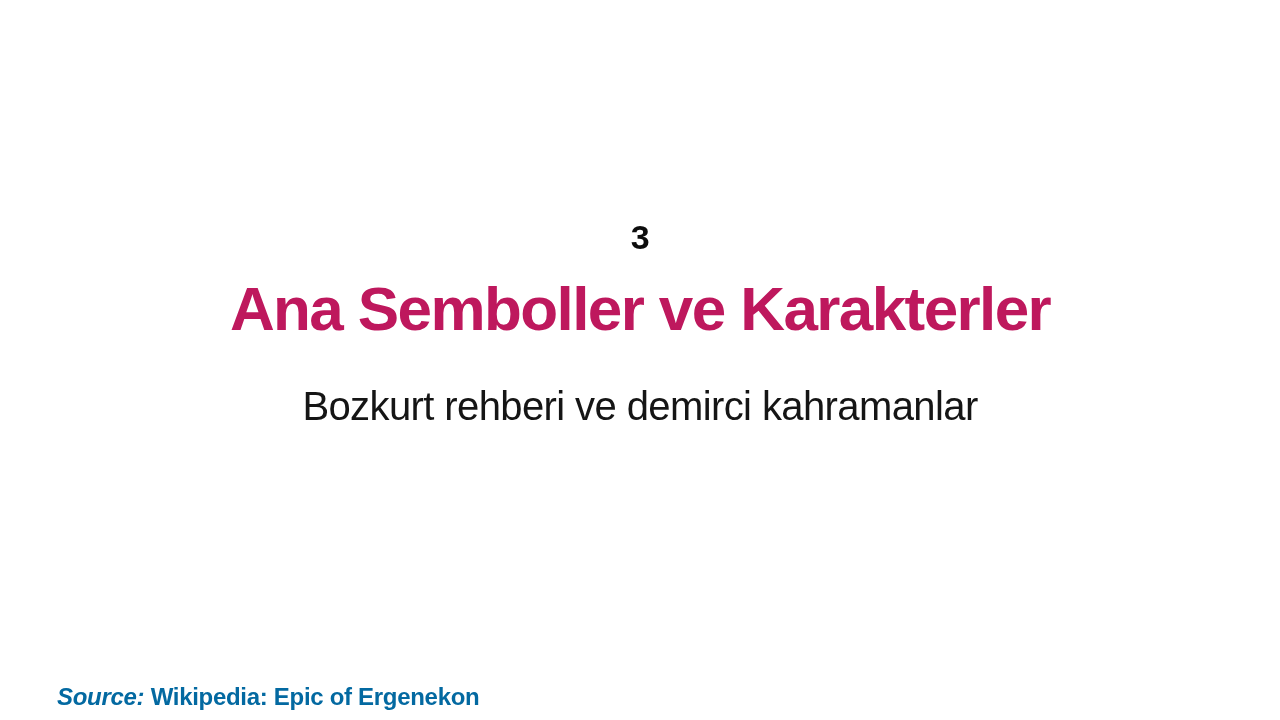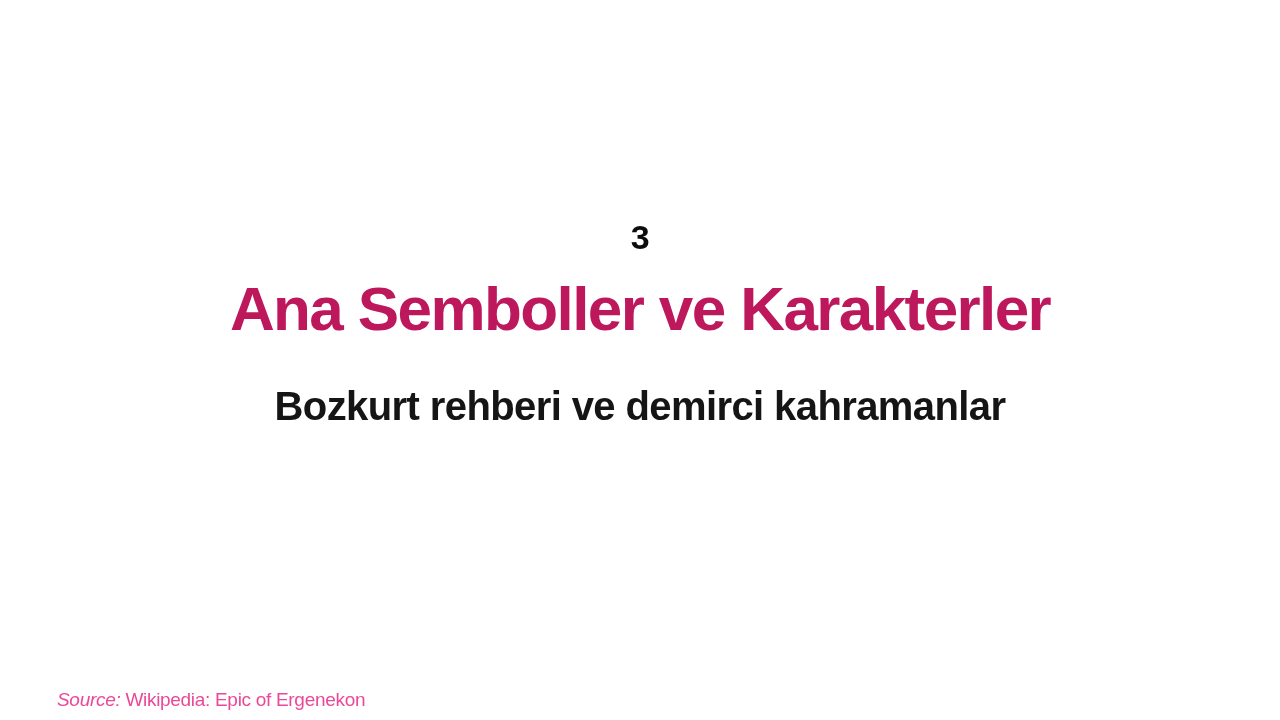--- a/index.html
+++ b/index.html
@@ -52,40 +52,41 @@
     color: #be185d;
     letter-spacing: -1.6px;
     margin: 0;
     padding: 0;
     margin-top: 22px;
     white-space: nowrap;
   }
 
   .slide-subtitle {
     font-size: 40px;
-    font-weight: 700;
+    font-weight: 400;
     line-height: 1.1;
     color: #151515;
     letter-spacing: -0.6px;
     margin: 0;
     padding: 0;
     margin-top: 41px;
     white-space: nowrap;
   }
 
   
   .source-note {
     position: absolute;
     left: 57px;
     bottom: 8px;
-    font-size: 19px;
+    font-size: 24px;
     line-height: 1.2;
-    color: #ec4899;
+    color: #0369a1;
     letter-spacing: -0.3px;
     white-space: nowrap;
+    font-weight: bold;
   }
   .source-label {
     font-style: italic;
   }
   .source-value {
     font-style: normal;
   }
 </style>
 </head>
 <body>

